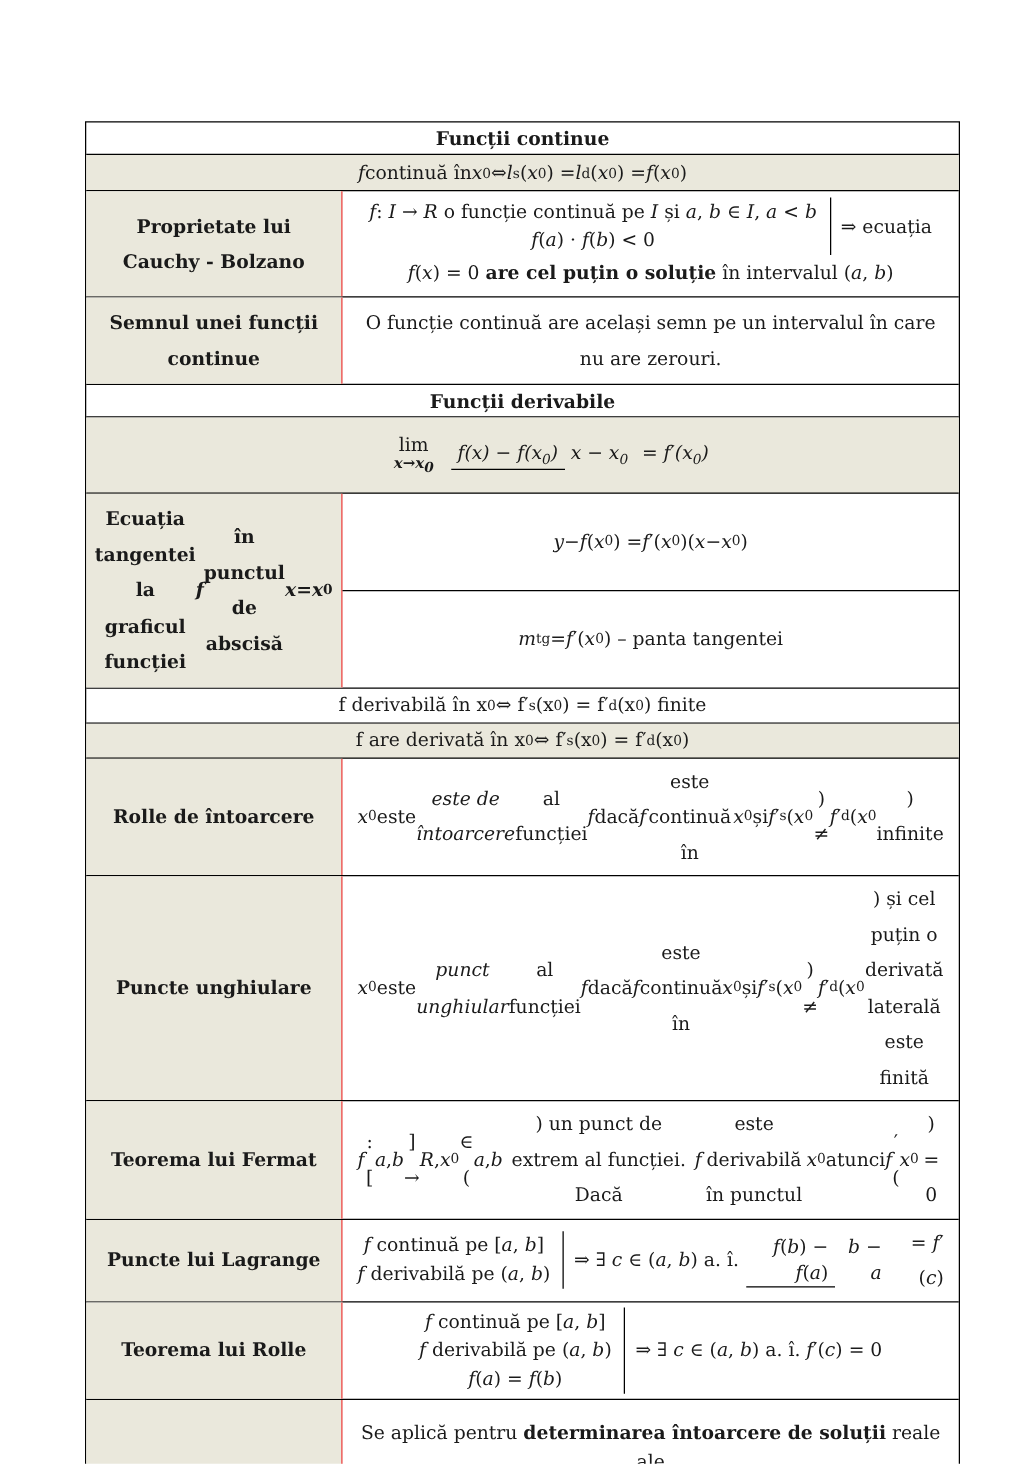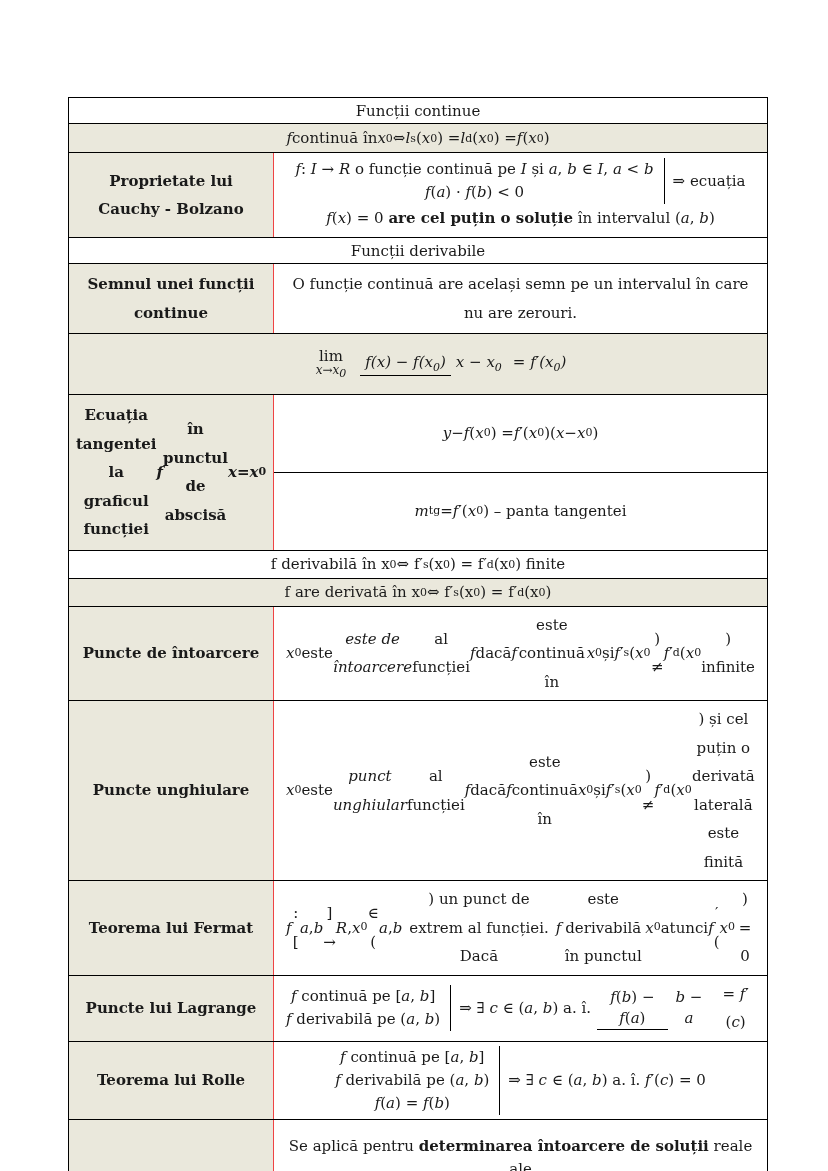--- a/index.html
+++ b/index.html
@@ -10,46 +10,46 @@
   }
   .page{position:relative;width:828px;height:1171px;background:#fff;}
   .doc-table{
     position:absolute;left:68px;top:97px;width:700px;
     border:1.4px solid #000;box-sizing:border-box;background:#fff;
   }
   .row{display:flex;border-bottom:1px solid #000;box-sizing:border-box;align-items:stretch;}
   .row:last-child{border-bottom:none;}
   .full{justify-content:center;align-items:center;text-align:center;padding:2px 8px;}
   .beige{background:#eae8dc;}
-  .bold{font-weight:normal;}
+  .bold{font-weight:bold;}
   .h26{min-height:26px}.h29{min-height:29px}.h85{min-height:85px}.h58{min-height:58px}
   .h61{min-height:61px}.h86{min-height:86px}.h28{min-height:28px}.h60{min-height:60px}
   .h55{min-height:55px}.h70{min-height:70px}.h236{min-height:236px}
   .cell-left{
     width:205px;flex:0 0 205px;border-right:1px solid #ef4444;background:#eae8dc;
     display:flex;align-items:center;justify-content:center;text-align:center;
     font-weight:bold;padding:6px 10px;box-sizing:border-box;line-height:1.9;
   }
   .cell-right{
     flex:1;display:flex;align-items:center;justify-content:center;
     text-align:center;padding:4px 12px;box-sizing:border-box;line-height:1.9;
   }
   .col{flex-direction:column;}
-  .hrow{display:flex;align-items:center;justify-content:center;}
+  .hrow{display:flex;align-items:center;justify-content:center;text-align:right;}
   .sys{
     display:inline-flex;flex-direction:column;align-items:center;
     padding-right:10px;border-right:1.4px solid #000;line-height:1.55;
   }
   .sys > div{white-space:nowrap;}
   .arrow-after{margin-left:8px;white-space:nowrap;}
   .math-italic{}
   .upright{font-style:normal;}
   .limwrap{display:inline-flex;align-items:center;font-style:italic;margin-left:46px;}
   .lim{display:inline-flex;flex-direction:column;align-items:center;line-height:1.1;margin-right:8px;}
-  .lim .under{font-size:12px;}
+  .lim .under{font-size:12px;font-weight:bold;}
   .frac{display:inline-flex;align-items:center;vertical-align:middle;margin:0 6px;line-height:1.4;}
   .frac .num{border-bottom:1px solid #000;padding:0 5px;}
   .frac .den{padding:0 5px;}
   .split{flex-direction:column;align-items:stretch;padding:0;}
   .subcell{flex:1;display:flex;align-items:center;justify-content:center;padding:4px 12px;}
   .subcell:first-child{border-bottom:1px solid #000;}
   .sirul-cell{justify-content:flex-start;padding-top:10px;line-height:1.5;}
   .sirul-cell > div{margin:5px 0;}
   sub{font-size:11px;}
 </style>
@@ -70,26 +70,26 @@
           <div class="sys">
             <div><i>f</i>: <i>I</i> → <i>R</i> o funcție continuă pe <i>I</i> și <i>a</i>, <i>b</i> ∈ <i>I</i>, <i>a</i> &lt; <i>b</i></div>
             <div><i>f</i>(<i>a</i>) · <i>f</i>(<i>b</i>) &lt; 0</div>
           </div>
           <div class="arrow-after">⇒ ecuația</div>
         </div>
         <div><i>f</i>(<i>x</i>) = 0 <b>are cel puțin o soluție</b> în intervalul (<i>a</i>, <i>b</i>)</div>
       </div>
     </div>
 
-    <div class="row h26 full bold">Funcții derivabile</div>
-
     <div class="row h58">
       <div class="cell-left">Semnul unei funcții<br>continue</div>
       <div class="cell-right">O funcție continuă are același semn pe un intervalul în care nu are zerouri.</div>
     </div>
+
+    <div class="row h26 full bold">Funcții derivabile</div>
 
     <div class="row h61 full beige">
       <span class="limwrap">
         <span class="lim">
           <span class="upright">lim</span>
           <span class="under">x→x<sub>0</sub></span>
         </span>
         <span class="frac">
           <span class="num">f(x) − f(x<sub>0</sub>)</span>
           <span class="den">x − x<sub>0</sub></span>
@@ -104,21 +104,21 @@
         <div class="subcell"><i>y</i> − <i>f</i>(<i>x</i><sub>0</sub>) = <i>f</i>′(<i>x</i><sub>0</sub>)(<i>x</i> − <i>x</i><sub>0</sub>)</div>
         <div class="subcell"><i>m</i><sub>tg</sub> = <i>f</i>′(<i>x</i><sub>0</sub>) – panta tangentei</div>
       </div>
     </div>
 
     <div class="row h28 full math-italic">f derivabilă în x<sub>0</sub>  ⇔ f′<sub>s</sub>(x<sub>0</sub>) = f′<sub>d</sub>(x<sub>0</sub>) finite</div>
 
     <div class="row h28 full beige math-italic">f are derivată în x<sub>0</sub>  ⇔ f′<sub>s</sub>(x<sub>0</sub>) = f′<sub>d</sub>(x<sub>0</sub>)</div>
 
     <div class="row h60">
-      <div class="cell-left">Puncte de întoarcere</div>
+      <div class="cell-left">Rolle de întoarcere</div>
       <div class="cell-right"><i>x</i><sub>0</sub> este <i>este de întoarcere</i> al funcției <i>f</i> dacă <i>f</i> este continuă în <i>x</i><sub>0</sub> și<br><i>f</i>′<sub>s</sub>(<i>x</i><sub>0</sub>) ≠ <i>f</i>′<sub>d</sub>(<i>x</i><sub>0</sub>) infinite</div>
     </div>
 
     <div class="row h60">
       <div class="cell-left">Puncte unghiulare</div>
       <div class="cell-right"><i>x</i><sub>0</sub> este <i>punct unghiular</i> al funcției <i>f</i> dacă <i>f</i> este continuă în <i>x</i><sub>0</sub> și<br><i>f</i>′<sub>s</sub>(<i>x</i><sub>0</sub>) ≠ <i>f</i>′<sub>d</sub>(<i>x</i><sub>0</sub>) și cel puțin o derivată laterală este finită</div>
     </div>
 
     <div class="row h60">
       <div class="cell-left">Teorema lui Fermat</div>

